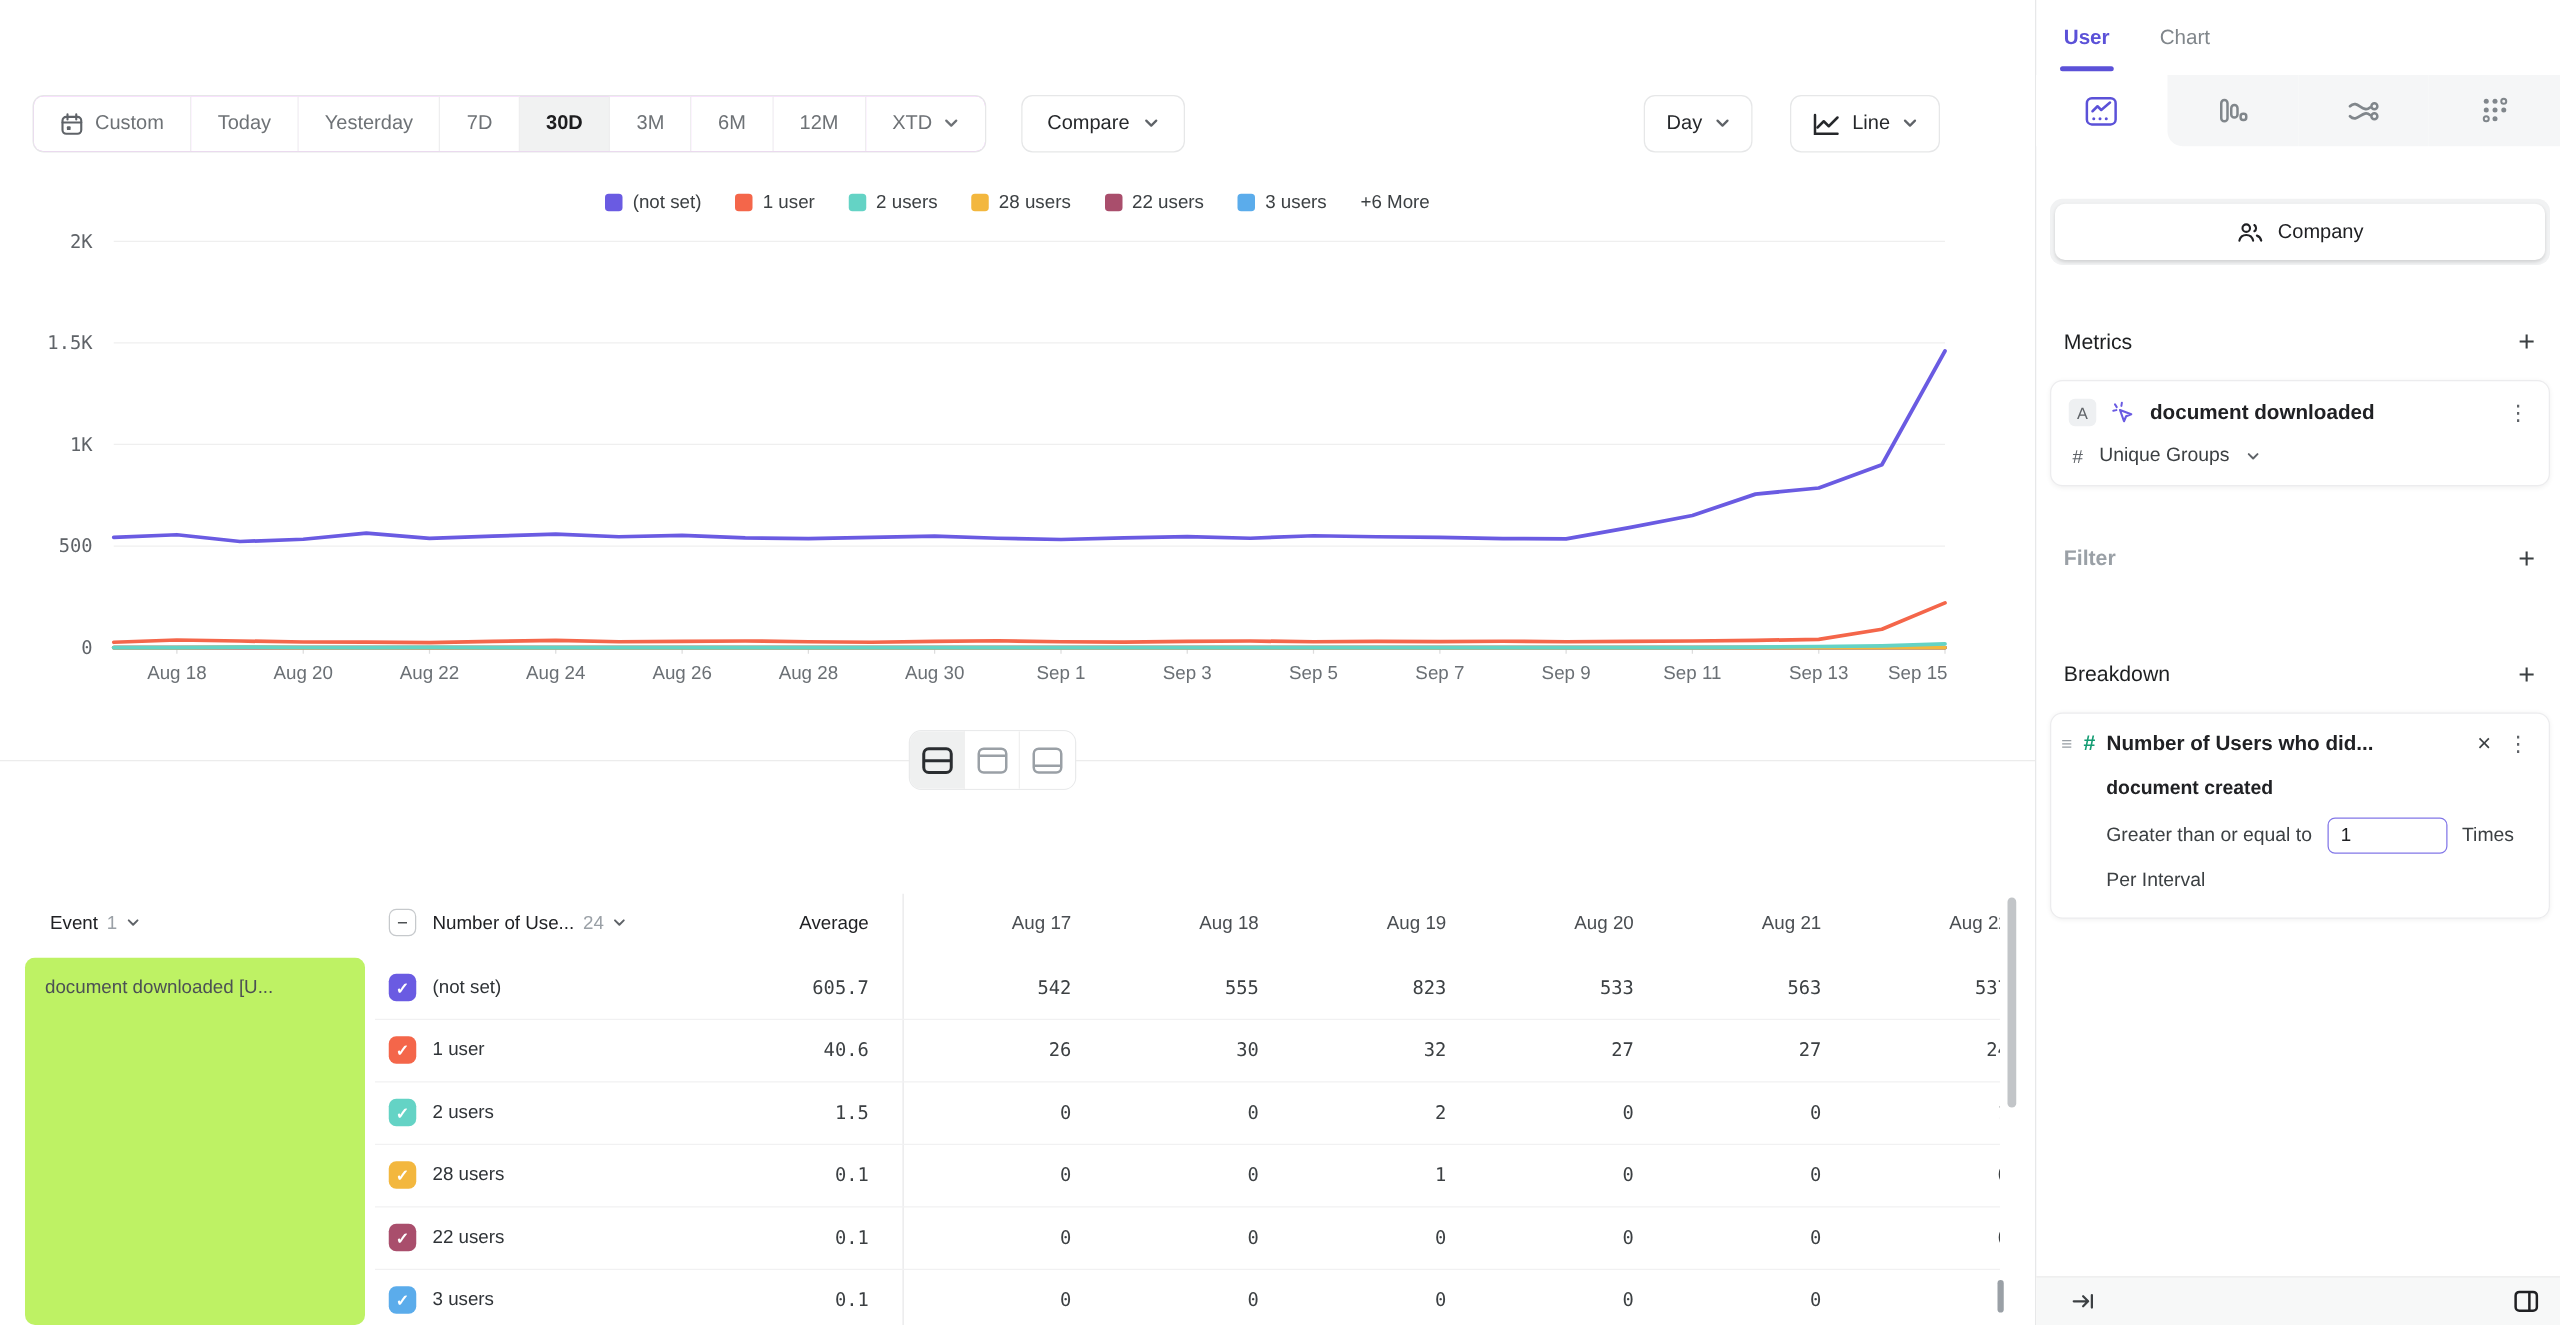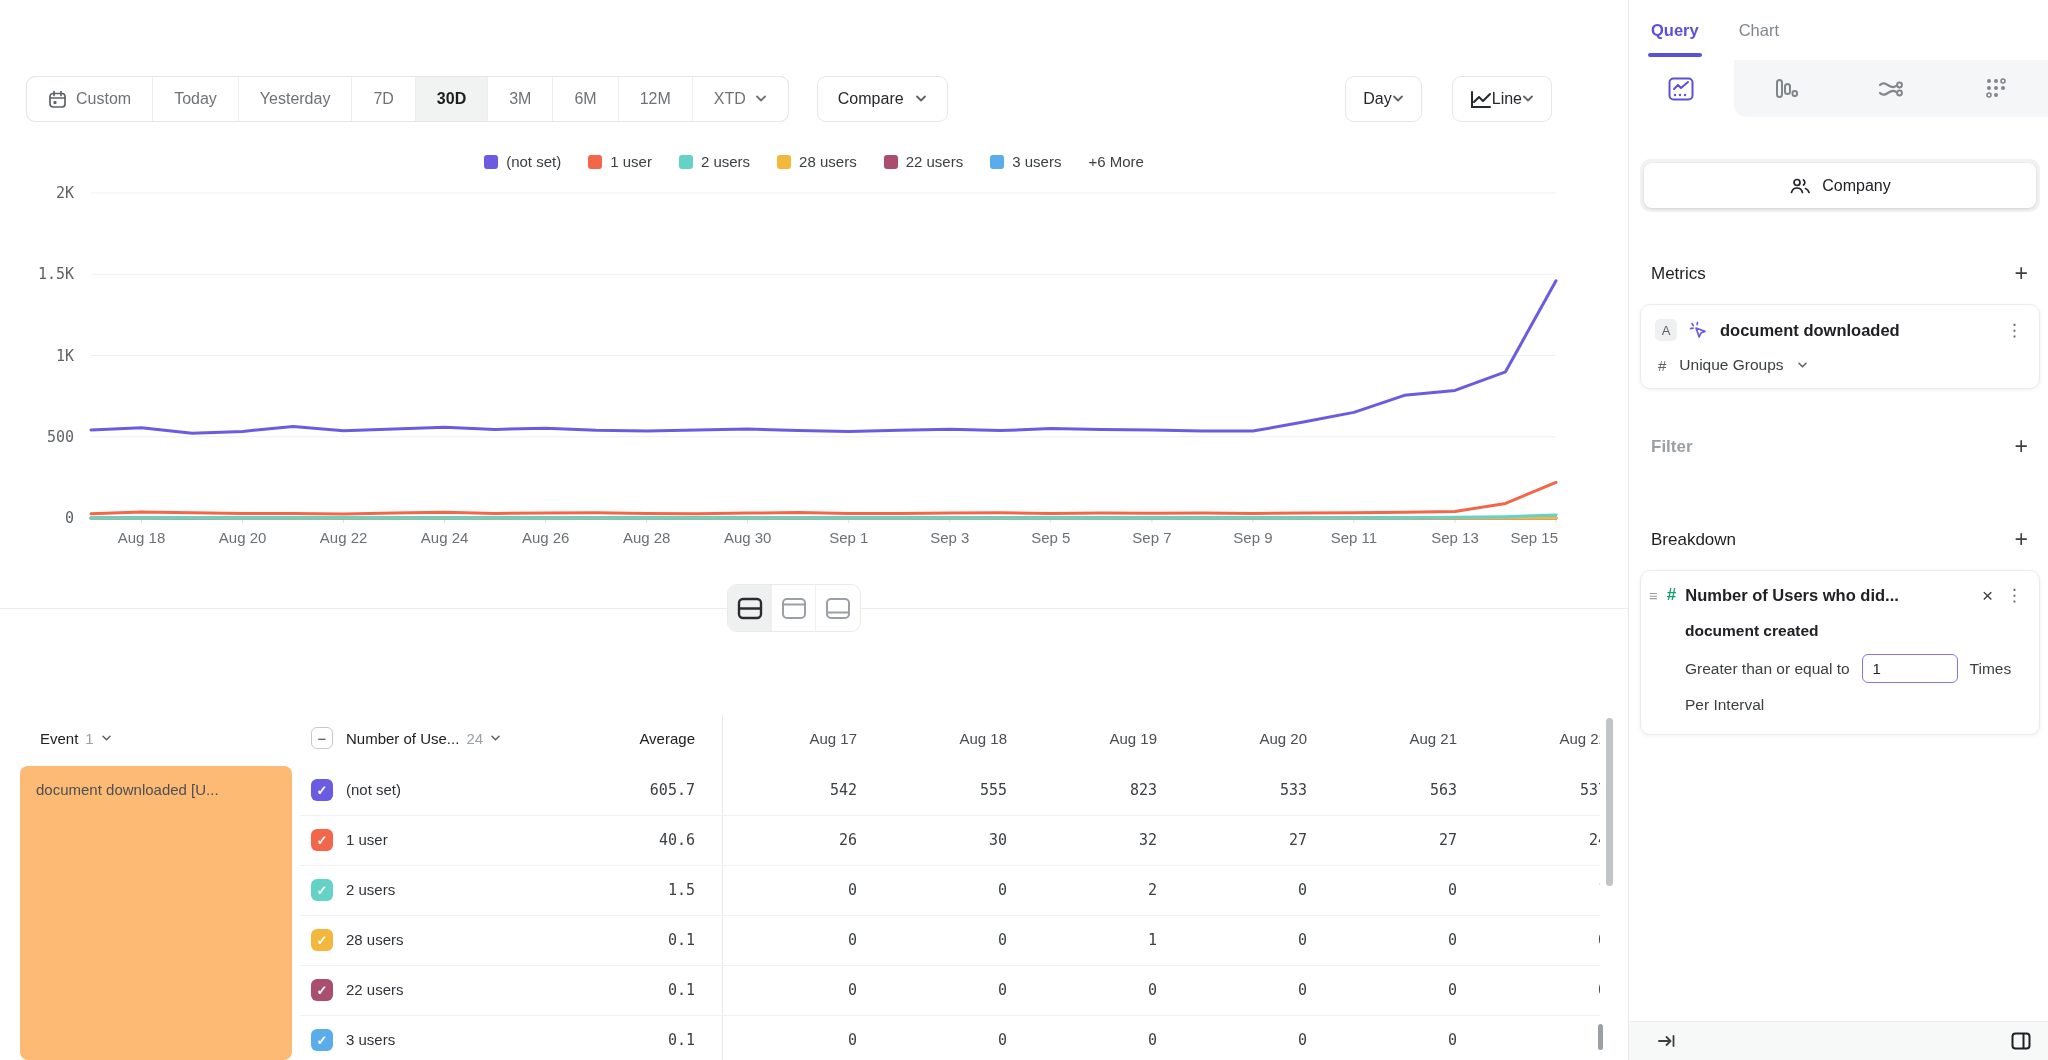--- a/index.html
+++ b/index.html
@@ -15,21 +15,21 @@
   .toolbar{position:absolute;top:76px;left:26px;height:46px;display:flex;align-items:stretch;}
   .range-group{display:flex;border:1px solid #e6e7e8;border-radius:9px;overflow:hidden;background:#f0abfc;}
   .range-btn{display:flex;align-items:center;gap:9px;padding:0 21px;font-size:16px;color:#6e7276;
              background:#fff;border:none;border-right:1px solid #eeeeef;}
   .range-btn:last-child{border-right:none;}
   .range-btn.active{background:#f1f2f2;color:#1d1d1f;font-weight:bold;}
   .compare-btn{margin-left:28px;border:1px solid #e6e7e8;border-radius:9px;background:#fff;
                padding:0 20px;font-size:16px;color:#26282b;display:flex;gap:11px;align-items:center;}
   .view-controls{position:absolute;top:76px;right:76px;display:flex;gap:30px;height:46px;}
   .vc-btn{border:1px solid #e6e7e8;border-radius:9px;background:#fff;padding:0 17px;font-size:16px;
-          color:#26282b;display:flex;align-items:center;gap:0;}
+          color:#26282b;display:flex;align-items:center;gap:10px;}
 
   
   .legend{position:absolute;top:153px;left:0;width:1628px;display:flex;justify-content:center;
           gap:27px;align-items:center;font-size:15px;color:#3c4043;}
   .lg-item{display:flex;gap:8px;align-items:center;cursor:pointer;}
   .sw{width:14px;height:14px;border-radius:3px;display:inline-block;}
   .lg-more{color:#3c4043;cursor:pointer;}
 
   
   .chart-wrap{position:absolute;top:185px;left:0;width:1628px;height:370px;}
@@ -54,21 +54,21 @@
   .thead .hgroup{position:absolute;top:15px;display:flex;align-items:center;gap:7px;color:#202124;cursor:pointer;}
   .count{color:#9aa0a6;}
   .chev{color:#5f6368;}
   .th-check{position:absolute;left:311px;top:12px;}
   .cb-ind{width:22px;height:22px;border:1.5px solid #c6c9cc;border-radius:6px;background:#fff;box-sizing:border-box;
           display:flex;align-items:center;justify-content:center;color:#3c4043;font-size:15px;cursor:pointer;}
   .th-avg{position:absolute;left:555px;width:140px;text-align:right;top:15px;color:#202124;}
   .th-date{position:absolute;width:145px;text-align:right;top:15px;color:#4a4e52;cursor:pointer;}
   .col-divider{position:absolute;left:722px;top:715px;width:1px;height:345px;background:#e7e8e9;}
   .tbody{position:absolute;top:766px;left:0;width:1628px;height:294px;overflow:hidden;}
-  .event-cell{position:absolute;left:20px;top:0;width:272px;height:294px;background:#fdba74;border-radius:8px;
+  .event-cell{position:absolute;left:20px;top:0;width:272px;height:294px;background:#bef264;border-radius:8px;
               padding:15px 16px;box-sizing:border-box;font-size:15px;color:#4c5054;white-space:nowrap;overflow:hidden;cursor:pointer;}
   .rows{position:absolute;left:300px;top:0;right:0;}
   .trow{position:relative;height:49px;border-bottom:1px solid #f1f1f2;}
   .cb{position:absolute;left:11px;top:13px;width:22px;height:22px;border-radius:6px;color:#fff;font-size:13px;
       font-weight:bold;display:flex;align-items:center;justify-content:center;cursor:pointer;}
   .rlabel{position:absolute;left:46px;top:15px;font-size:15px;color:#2f3337;}
   .ravg{position:absolute;left:255px;width:140px;text-align:right;top:15px;}
   .rval{position:absolute;width:145px;text-align:right;top:15px;color:#3c4043;}
   .mono{font-family:"DejaVu Sans Mono",monospace;font-size:15px;color:#3c4043;}
   .right-cover{position:absolute;left:1600px;top:712px;width:28px;height:348px;background:#fff;z-index:5;}
@@ -423,21 +423,21 @@
     </div>
 
     <div class="right-cover"></div>
     <div class="vscroll"></div>
     <div class="vscroll2"></div>
   </div>
 
   <div class="panel">
 
     <div class="p-tabs">
-      <div class="p-tab active">Query</div>
+      <div class="p-tab active">User</div>
       <div class="p-tab">Chart</div>
     </div>
 
     <div class="p-charttabs">
       <button class="pc-tab active">
         <span>
           <svg width="26" height="24" viewBox="0 0 26 24">
               <rect x="1.5" y="1.5" width="23" height="21" rx="4" stroke="#5b51d8" stroke-width="2" fill="none"></rect>
               <path d="M6 12l4-4 3 3 7-6" stroke="#5b51d8" stroke-width="2" fill="none" stroke-linecap="round" stroke-linejoin="round"></path>
               <circle cx="7" cy="18" r="1.2" fill="#5b51d8"></circle>

